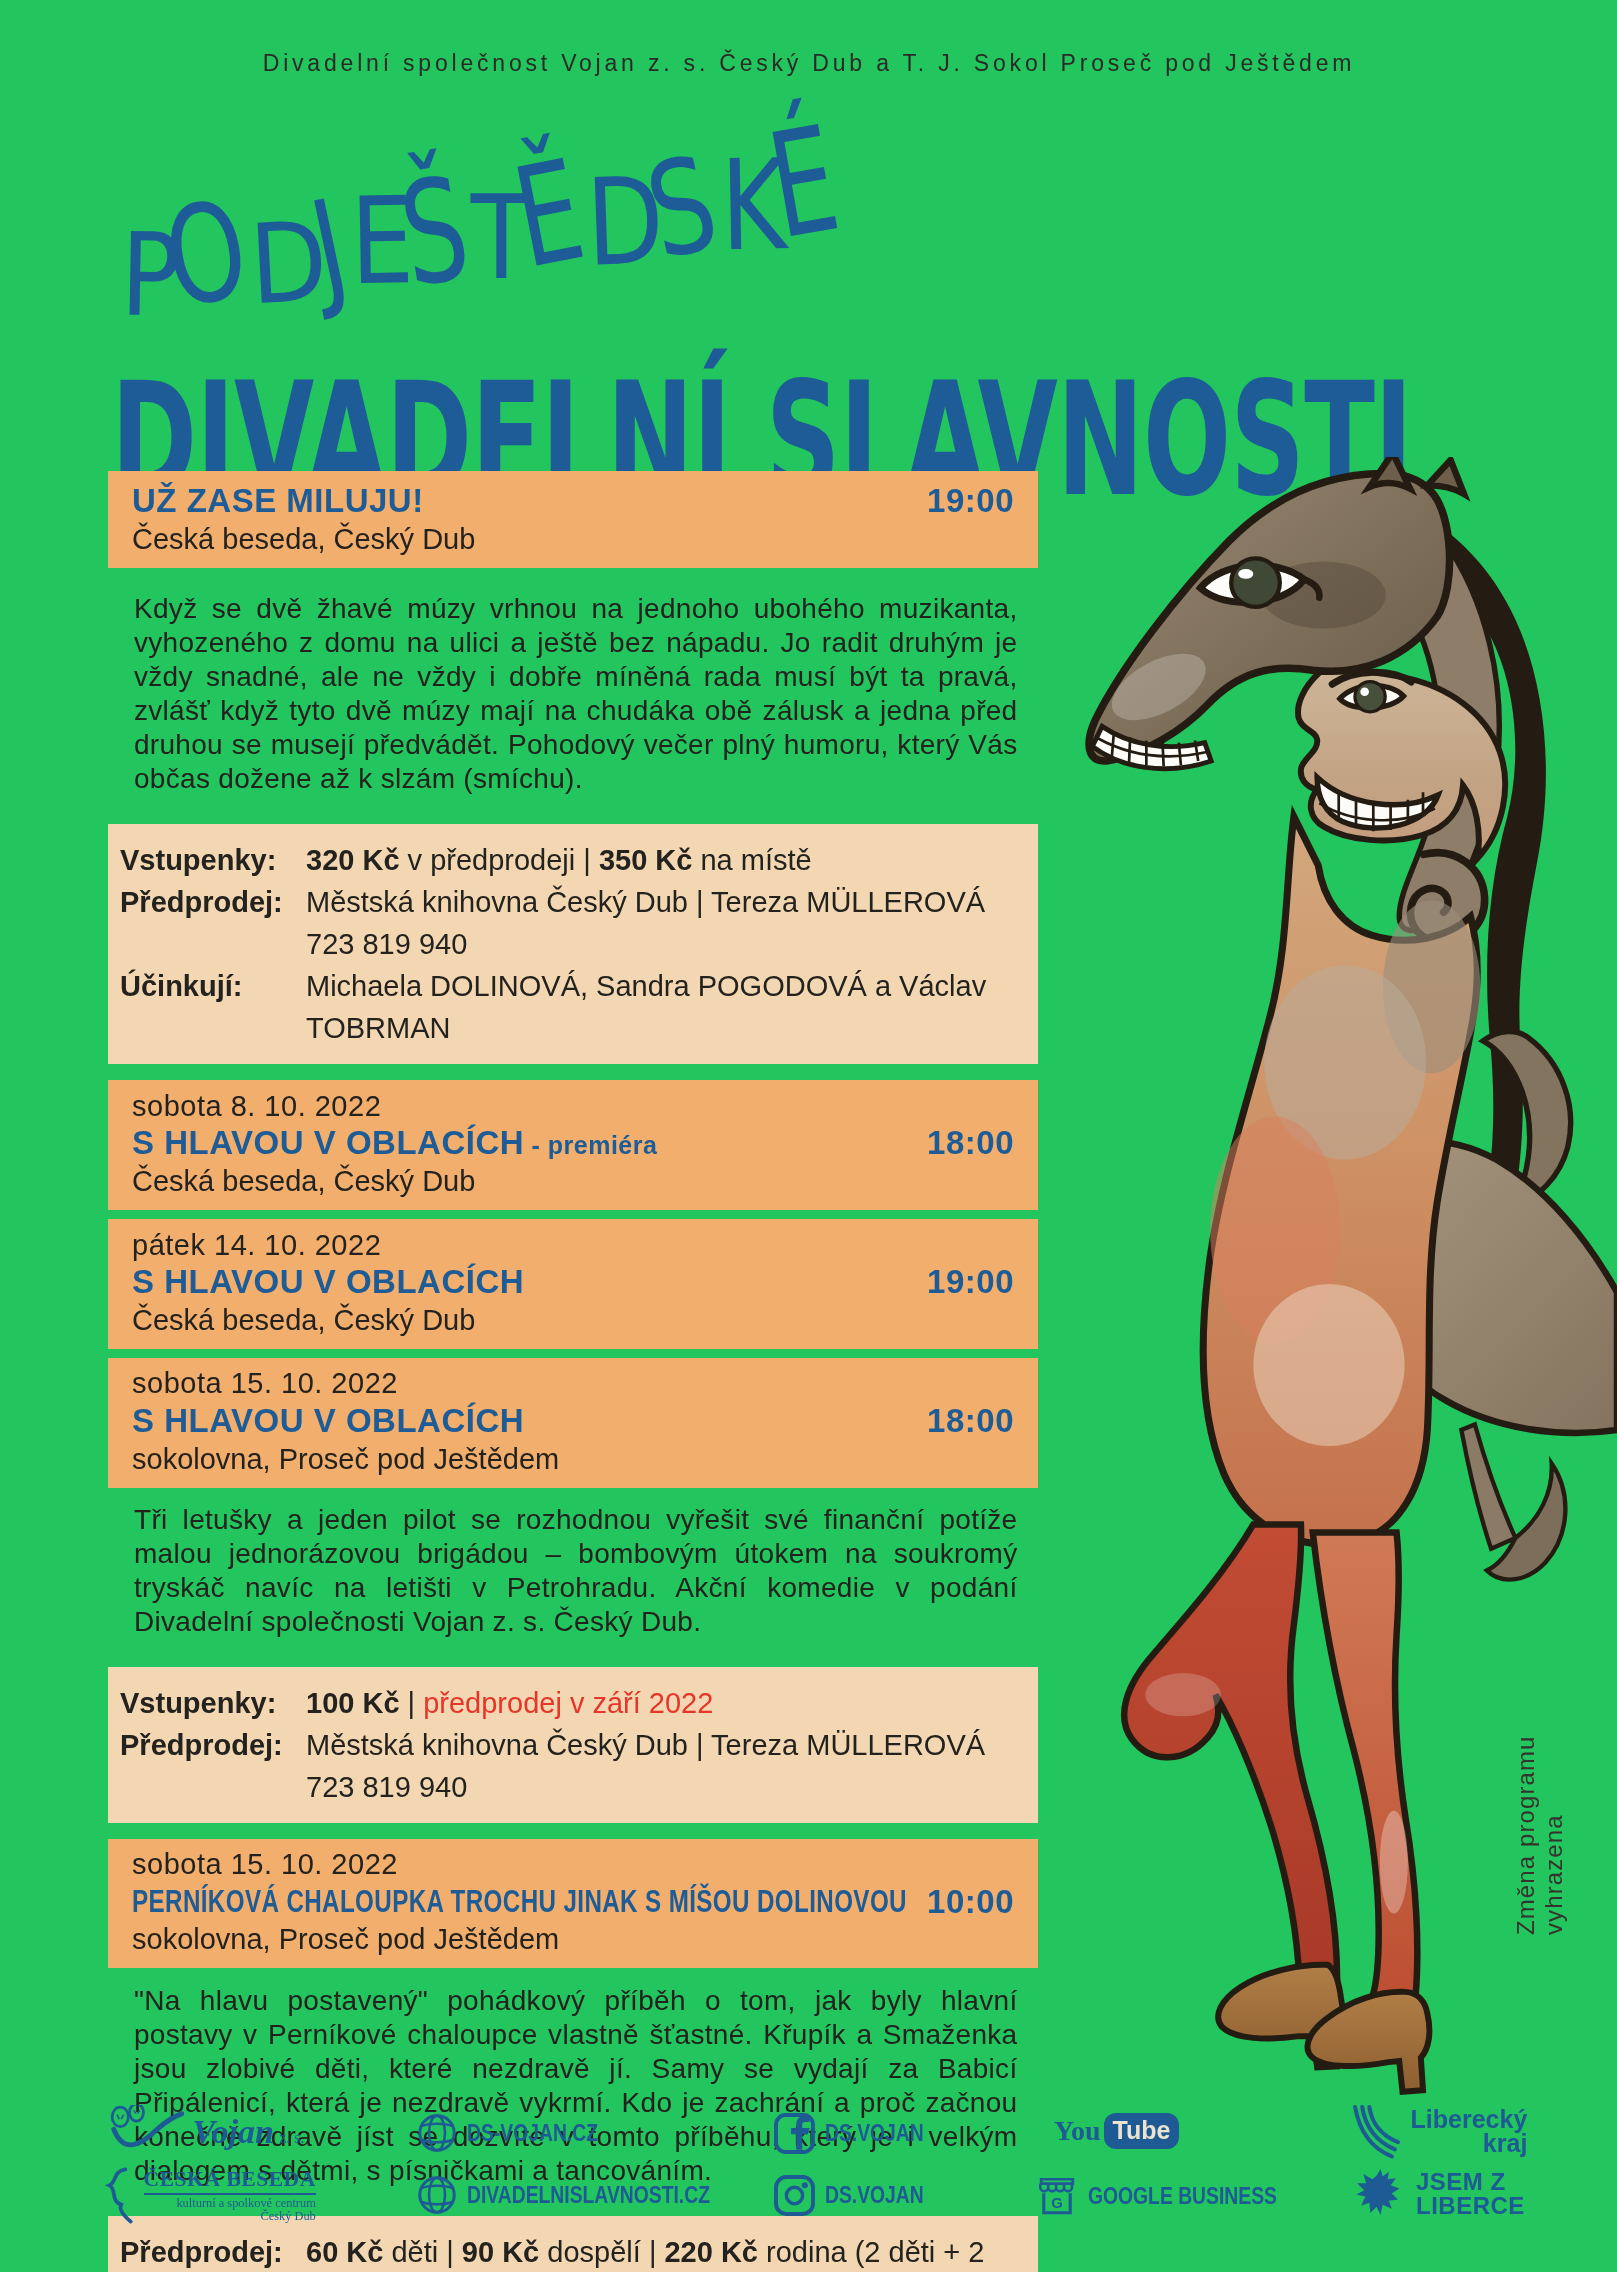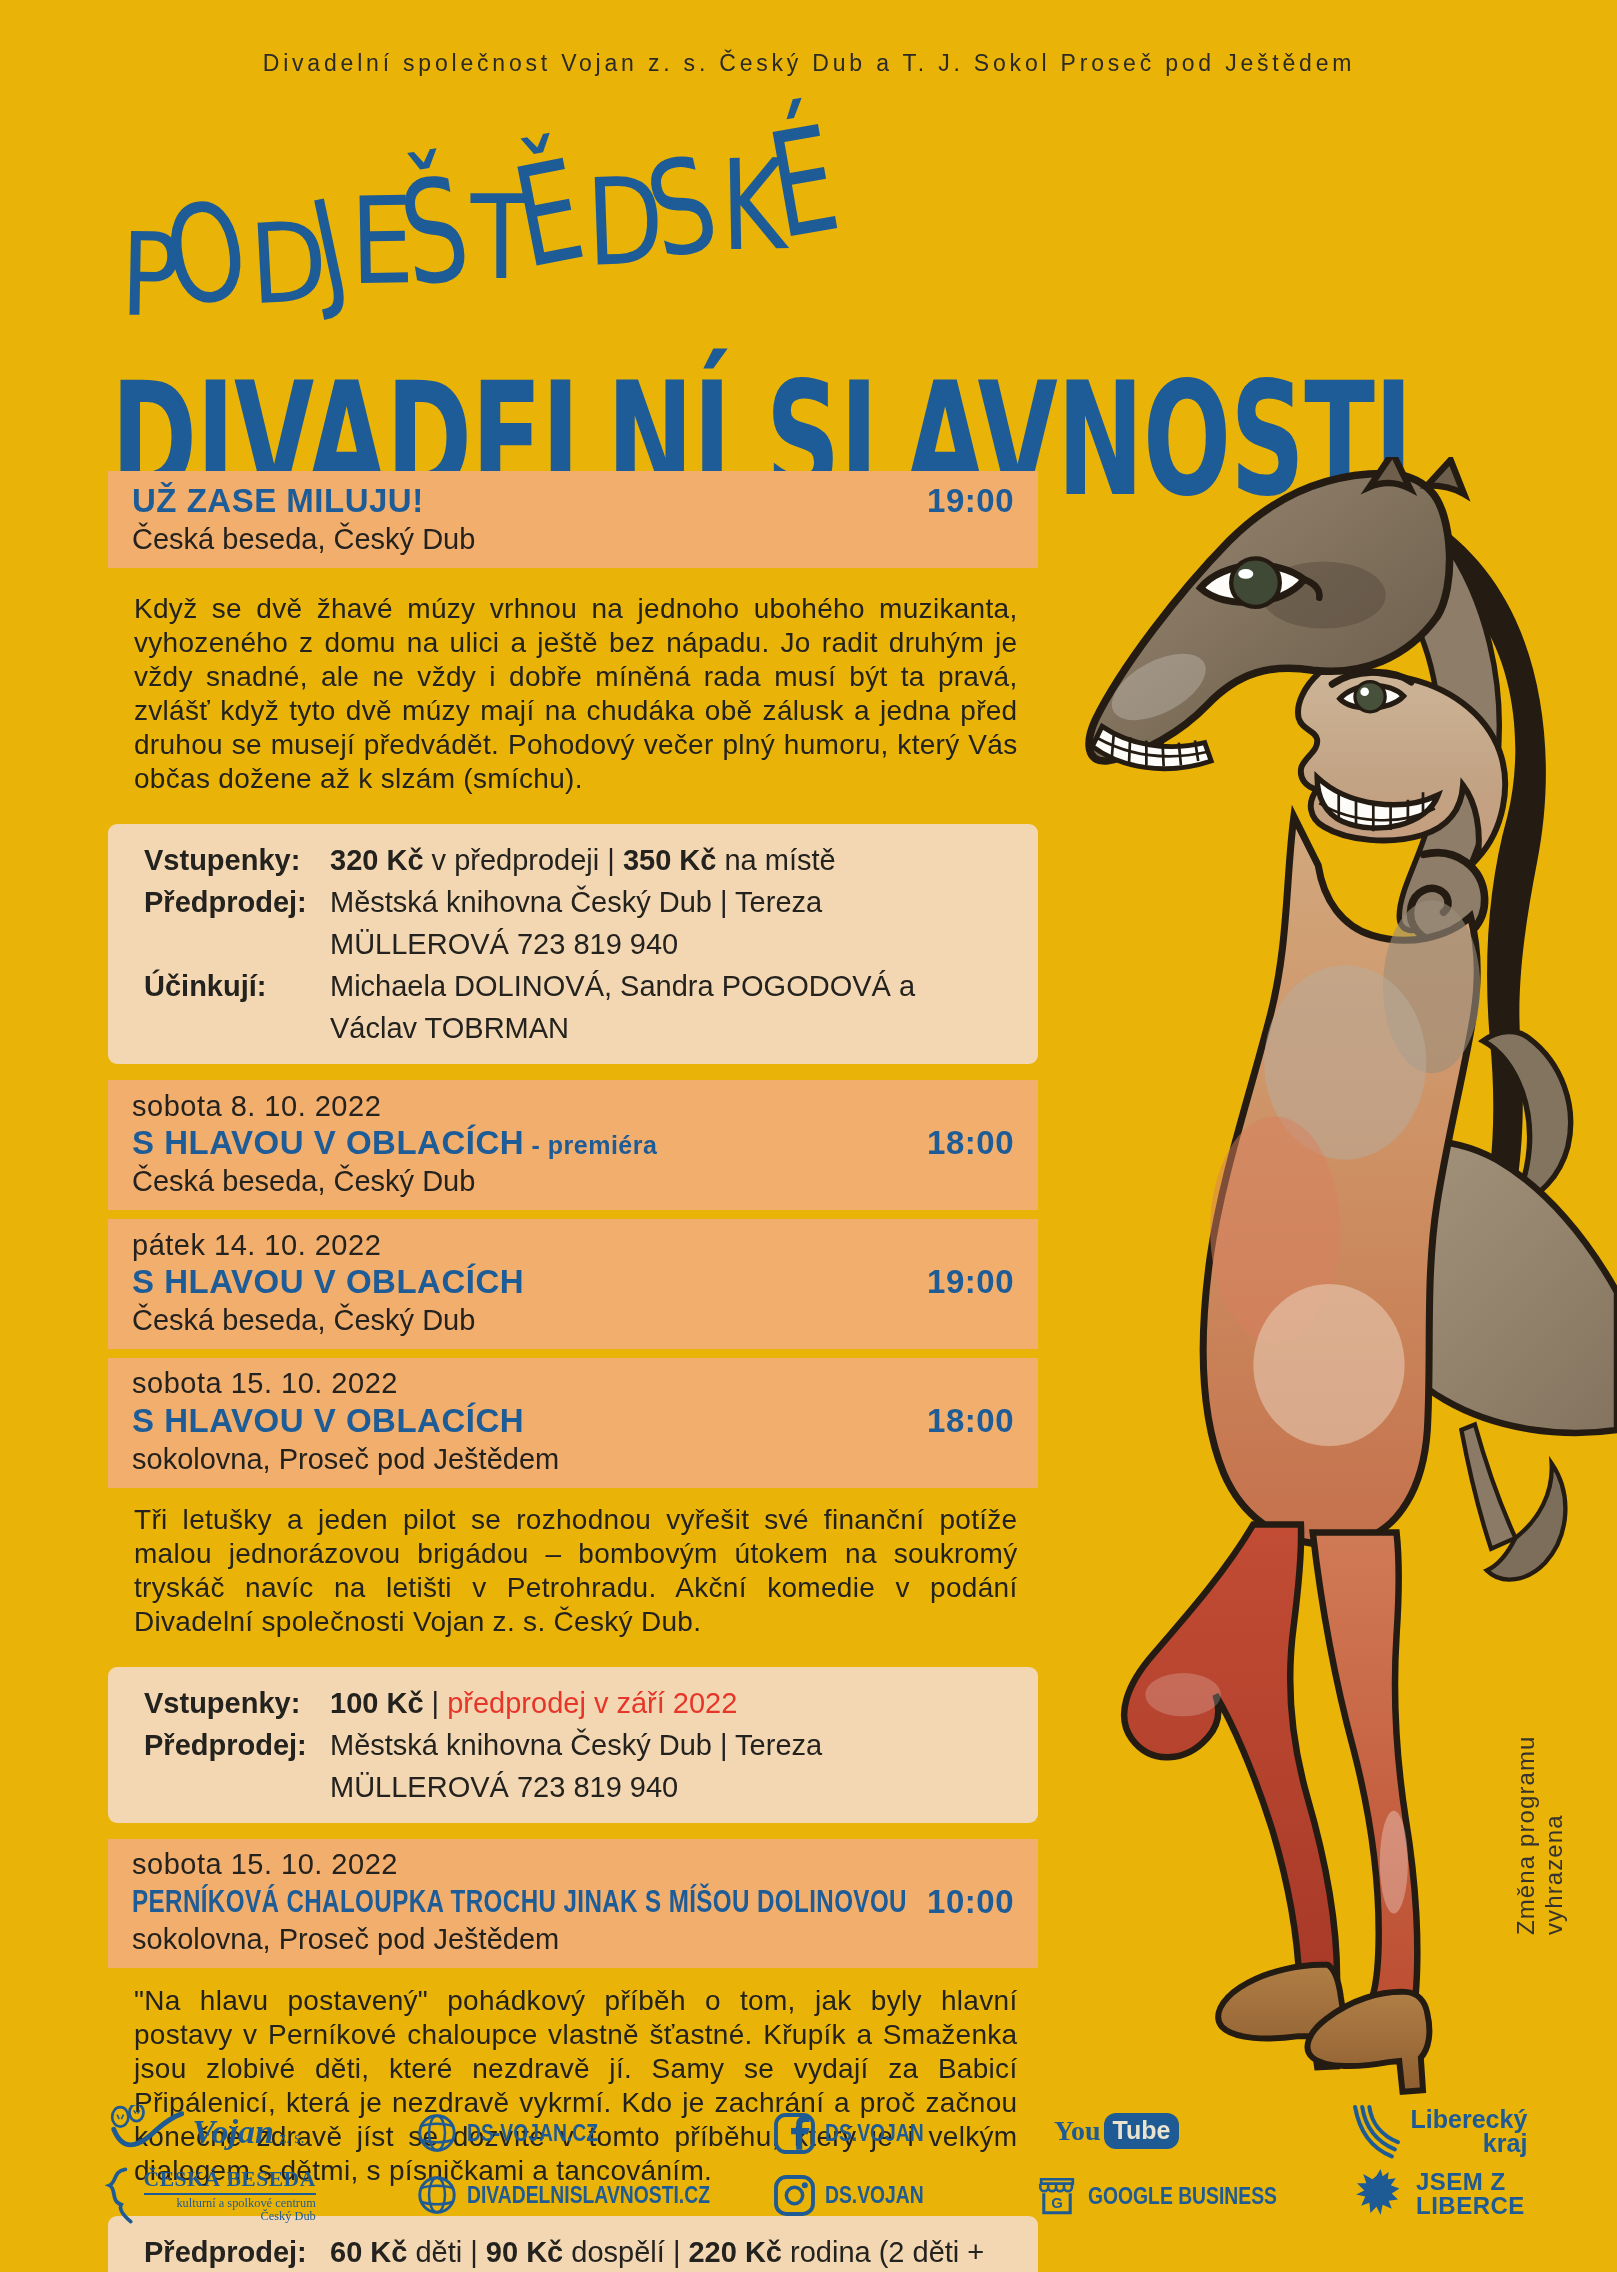--- a/index.html
+++ b/index.html
@@ -1,16 +1,16 @@
 <!DOCTYPE html>
 <html style="font-size:8.6px"><head>
 <meta charset="utf-8">
 <style>
   html,body{margin:0;padding:0;background:#d8d2bd;}
-  .poster{position:relative;width:1618px;height:2273px;background:#eab308;overflow:hidden;
+  .poster{position:relative;width:1618px;height:2273px;background:#22c55e;overflow:hidden;
           font-family:"Liberation Sans","DejaVu Sans",sans-serif;color:#21201d;}
 
   
   .org-line{position:absolute;top:50px;left:0;width:100%;text-align:center;
             font-size:23px;font-weight:500;letter-spacing:3.8px;color:#2b2a26;}
 
   
   .title-hand{position:absolute;left:116px;top:227px;margin:0;line-height:108px;
               font-family:"DejaVu Sans",sans-serif;font-weight:500;font-size:100px;
               color:#1d5c96;letter-spacing:-3.2px;transform:rotate(-6deg);transform-origin:0 50%;
@@ -46,21 +46,21 @@
   .event-suffix{font-size:25px;font-weight:700;color:#1d5c96;}
   .event-time{font-size:33px;font-weight:800;color:#1d5c96;letter-spacing:0.5px;margin-left:16px;}
   .event-venue{font-size:29px;font-weight:500;line-height:31px;color:#24221e;margin-top:2.2px;}
 
   .desc{font-size:28px;line-height:34px;font-weight:300;color:#23221e;text-align:justify;
         padding:0 20.5px 0 26px;letter-spacing:0.3px;}
   .desc-1{margin-top:24px;}
   .desc-2{margin-top:15px;}
   .desc-3{margin-top:16px;}
 
-  .info{background:#f2d7b2;padding:15px 36px;border-radius:9px;}
+  .info{background:#f2d7b2;padding:15px 12px;}
   .info-1{margin-top:10.8px;}
   .info-2{margin-top:8.6px;}
   .info-3{margin-top:13px;}
   .info-row{display:flex;line-height:42px;font-size:29px;}
   .info-label{width:186px;flex:0 0 186px;font-weight:700;color:#24221e;}
   .info-value{flex:1;font-weight:400;color:#24221e;}
   .p-b{font-weight:700;}
   .p-r{color:#e63529;}
 
   .ev2{margin-top:16px;}

